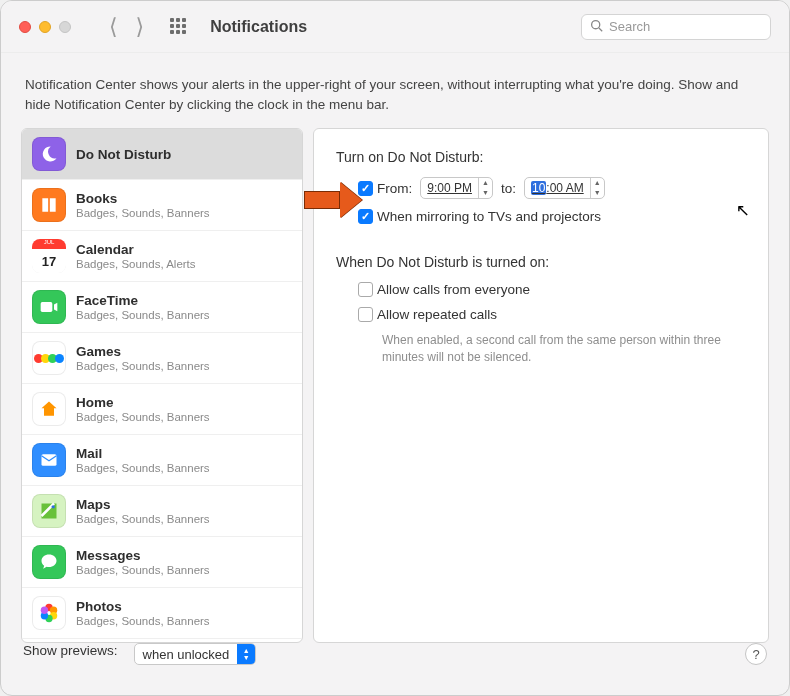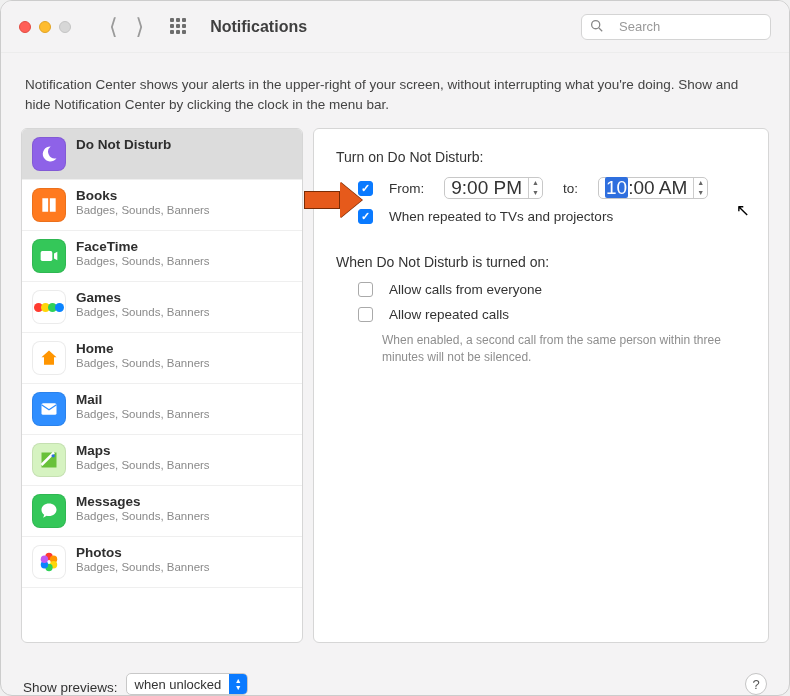--- a/index.html
+++ b/index.html
@@ -38,87 +38,87 @@
   .tl-max   { background:#d7d7d7; border:1px solid #c4c4c4; }
   .nav-arrows { display:flex; gap:18px; margin-left: 28px; color:#9a9a9a; font-size:22px; }
   .nav-arrow { cursor: default; line-height:1; }
   .grid-icon { margin-left: 16px; width:18px; height:18px; display:grid; grid-template-columns:repeat(3,4px); grid-template-rows:repeat(3,4px); gap:2px; }
   .grid-icon span { background:#6d6d6d; border-radius:1px; }
   .title { margin-left: 12px; font-size:16px; font-weight:600; color:#3f3f3f; }
   .spacer { flex:1; }
   .search {
     width: 190px; height: 26px; background:#fff; border:1px solid #d4d4d4;
     border-radius: 6px; display:flex; align-items:center; padding:0 8px;
-    font-size:13px; color:#999;gap:10px;
+    font-size:13px; color:#999;
   }
   .search .mag { margin-right:6px; color:#888; }
   
   .desc { padding: 22px 24px 14px; font-size:13.5px; color:#444; line-height:1.45; }
   
   .main { flex:1; display:flex; padding: 0 20px 0 20px; gap:10px; min-height:0; }
   .side-wrap {
     width: 282px; display:flex; flex-direction:column;
     border:1px solid #d6d6d6; border-radius:6px; background:#fff;
     overflow:hidden;
   }
   .side-list { overflow-y:auto; flex:1; }
   .side-list::-webkit-scrollbar { width:14px; }
   .side-list::-webkit-scrollbar-thumb { background:#c3c3c3; border-radius:8px; border:3px solid #fff; }
   .row {
-    display:flex; gap:10px; padding:8px 10px;
+    display:flex; align-items:center; gap:10px; padding:8px 10px;
     border-bottom:1px solid #efefef; cursor:default;
   }
   .row:last-child { border-bottom:none; }
   .row.selected { background:#dcdcdc; }
   .app-icon {
     width:34px; height:34px; border-radius:8px; flex-shrink:0;
     display:flex; align-items:center; justify-content:center;
     font-size:18px; color:#fff;
     box-shadow: inset 0 0 0 1px rgba(0,0,0,0.08);
   }
   .app-name { font-size:13.5px; font-weight:600; color:#2e2e2e; }
   .app-sub { font-size:11.5px; color:#8a8a8a; margin-top:1px; }
   .row.selected .app-name { font-weight:700; }
   
   .detail {
     flex:1; border:1px solid #d6d6d6; border-radius:6px; background:#fff;
     padding: 20px 22px 20px 22px; position:relative;
   }
   .section-title { font-size:14px; color:#333; margin-bottom:12px; }
-  .opt-row { display:flex; align-items:center; gap:16px; margin: 10px 0 10px 22px; font-size:13.5px; color:#333; }
+  .opt-row { display:flex; align-items:center; gap:4px; margin: 10px 0 10px 22px; font-size:13.5px; color:#333; }
   .checkbox {
     width:15px; height:15px; border:1px solid #aaa; border-radius:3px; background:#fff;
     display:inline-flex; align-items:center; justify-content:center; flex-shrink:0;
   }
   .checkbox.checked { background:#0a7aff; border-color:#0a7aff; }
   .checkbox.checked::after { content:"✓"; color:#fff; font-size:11px; line-height:1; font-weight:700; }
   .time-field {
     display:inline-flex; align-items:center; border:1px solid #c8c8c8; border-radius:5px;
     height:22px; margin: 0 4px; background:#fff;
   }
-  .time-val { padding: 0 6px; font-size:19px; }
+  .time-val { padding: 0 6px; font-size:12px;text-decoration:underline; }
   .time-val .sel { background:#2f6fde; color:#fff; padding:0 1px; border-radius:2px; }
   .stepper { width:14px; display:flex; flex-direction:column; border-left:1px solid #ccc; height:100%; }
   .stepper span { flex:1; font-size:7px; text-align:center; color:#666; line-height:1.3; }
   .hint { font-size:12px; color:#8e8e8e; margin: 4px 0 4px 46px; line-height:1.4; max-width:340px; }
   
   .anno-arrow {
     position:absolute; left:-10px; top:53px; display:flex; align-items:center;
   }
   .anno-arrow .shaft {
     width:36px; height:18px; background:#e65a1b; border:1px solid #7a2c05;
   }
   .anno-arrow .head {
     width:0; height:0; border-top:18px solid transparent; border-bottom:18px solid transparent;
     border-left:22px solid #e65a1b; filter: drop-shadow(1px 0 0 #7a2c05);
   }
   .cursor { position:absolute; top:71px; right:18px; font-size:17px; color:#000; }
   
   .footer {
-    height:52px; display:flex; align-items:flex-end; padding: 0 22px; gap:8px;
+    height:52px; display:flex; align-items:flex-start; padding: 0 22px; gap:16px;
   }
   .footer-label { font-size:13.5px; color:#333; }
   .select {
     height:22px; background:#fff; border:1px solid #c8c8c8; border-radius:5px;
     display:inline-flex; align-items:center; padding:0 0 0 8px; font-size:13px;
   }
   .select .sel-caret {
     margin-left:8px; background:#0a7aff; color:#fff; width:18px; height:100%;
     border-radius:0 4px 4px 0; display:flex; flex-direction:column; align-items:center; justify-content:center;
     font-size:7px; line-height:1;
@@ -185,20 +185,32 @@
           </div>
           <div class="row">
             <div class="app-icon" style="background: rgb(255, 122, 31);">
               <svg width="20" height="20" viewBox="0 0 24 24">
                 <path fill="#fff" d="M4 4h7v16H4zM13 4h7v16h-7z"></path>
               </svg>
             </div>
             <div>
               <div class="app-name">Books</div>
               <div class="app-sub">Badges, Sounds, Banners</div>
+            </div>
+          </div>
+          <div class="row">
+            <div class="app-icon" style="background: rgb(255, 255, 255);">
+              <div style="width:100%;height:100%;border-radius:8px;background:#fff;display:flex;flex-direction:column;">
+                <div style="height:10px;background:#ff3b30;border-radius:8px 8px 0 0;font-size:6px;color:#fff;text-align:center;">JUL</div>
+                <div style="flex:1;font-size:13px;font-weight:700;color:#222;display:flex;align-items:center;justify-content:center;">17</div>
+              </div>
+            </div>
+            <div>
+              <div class="app-name">Calendar</div>
+              <div class="app-sub">Badges, Sounds, Alerts</div>
             </div>
           </div>
           <div class="row">
             <div class="app-icon" style="background: rgb(52, 199, 89);">
               <svg width="20" height="20" viewBox="0 0 24 24">
                 <rect x="2" y="6" width="14" height="12" rx="2" fill="#fff"></rect>
                 <path fill="#fff" d="M18 9l4-2v10l-4-2z"></path>
               </svg>
             </div>
             <div>
@@ -313,21 +325,21 @@
           <span class="time-val"><span class="sel">10</span><span>:00 AM</span></span>
           <span class="stepper">
               <span>▲</span>
               <span>▼</span>
             </span>
         </span>
       </div>
 
       <div class="opt-row">
         <span class="checkbox checked"></span>
-        <span>When repeated to TVs and projectors</span>
+        <span>When mirroring to TVs and projectors</span>
       </div>
 
       <div class="section-title" style="margin-top:30px;">When Do Not Disturb is turned on:</div>
 
       <div class="opt-row">
         <span class="checkbox"></span>
         <span>Allow calls from everyone</span>
       </div>
       <div class="opt-row">
         <span class="checkbox"></span>

